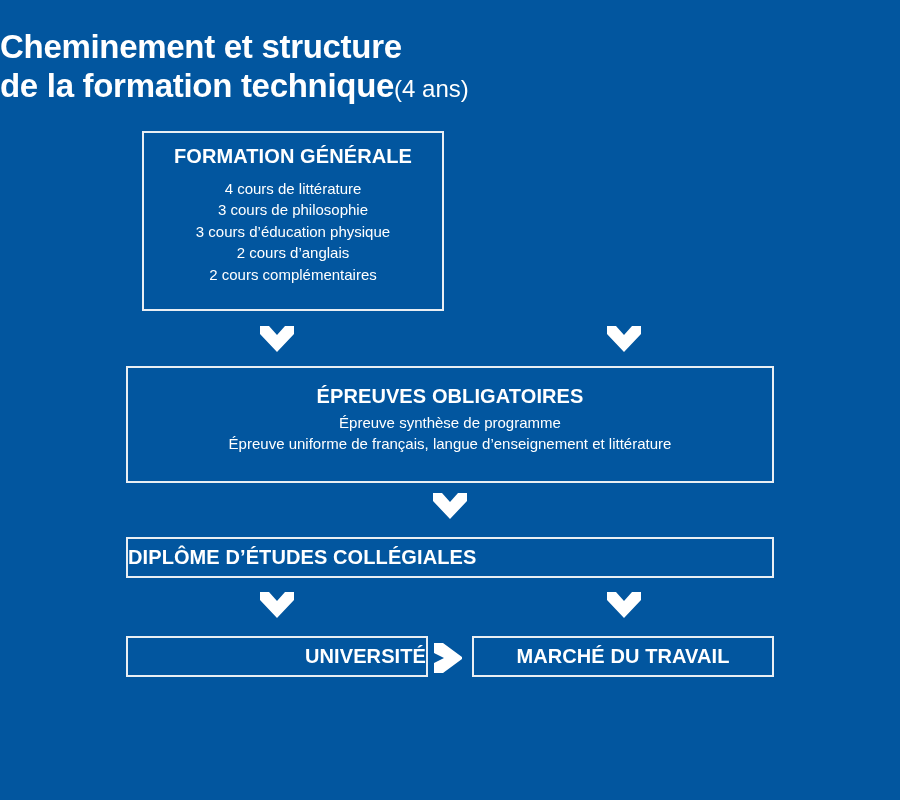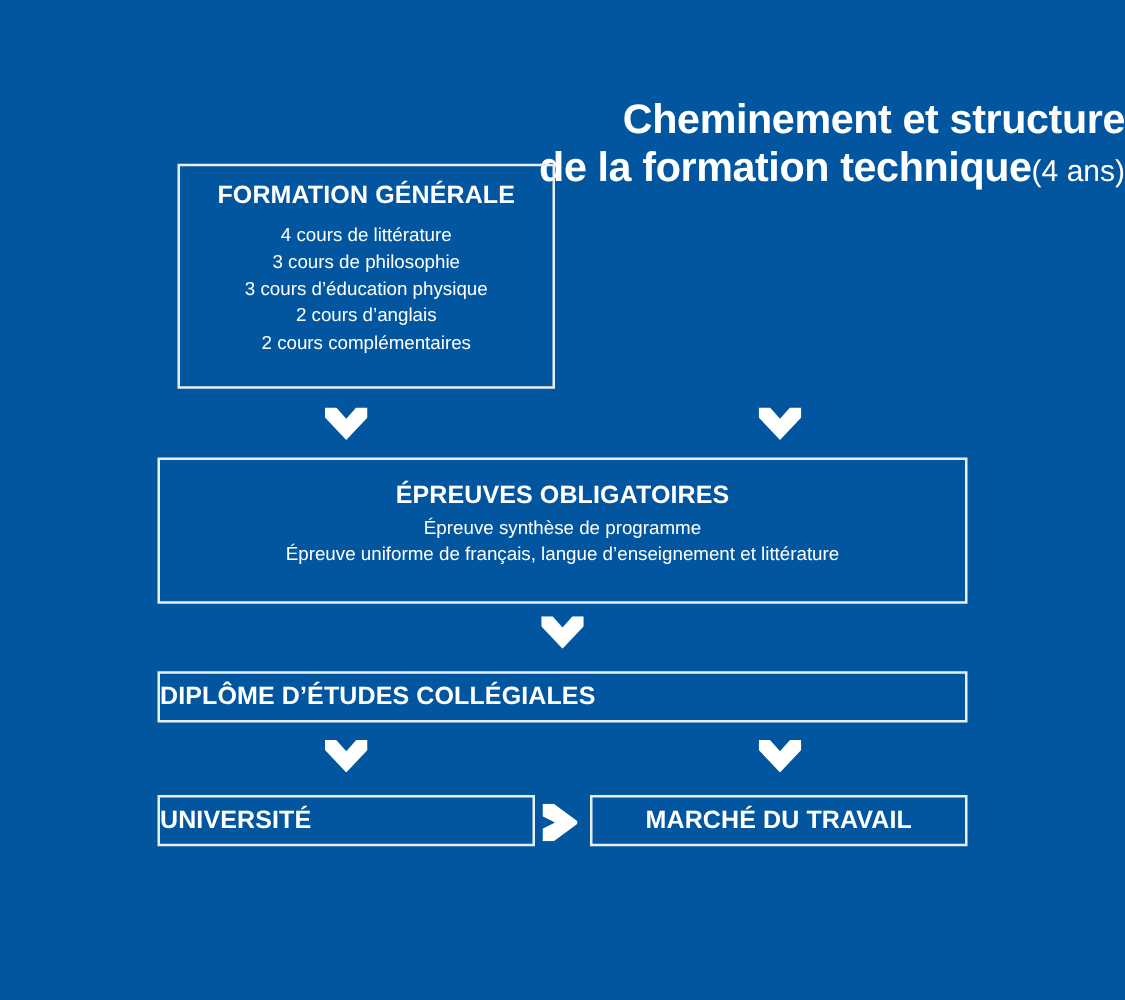--- a/index.html
+++ b/index.html
@@ -19,23 +19,22 @@
     width: 900px;
     height: 800px;
   }
 
   
   .title {
     position: absolute;
     left: 0;
     top: 28px;
     width: 900px;
-    text-align: right;
+    text-align: left;
     line-height: 1.17;
-    margin-top: 48px;
   }
   .title-line {
     font-size: 33px;
     font-weight: bold;
     letter-spacing: -0.3px;
     white-space: nowrap;
   }
   .title-suffix {
     font-size: 24px;
     font-weight: normal;
@@ -111,21 +110,21 @@
   }
 
   
   #box-universite {
     left: 126px;
     top: 636px;
     width: 302px;
     height: 41px;
     display: flex;
     align-items: center;
-    justify-content: flex-start;
+    justify-content: flex-end;
   }
 
   
   #box-marche {
     left: 472px;
     top: 636px;
     width: 302px;
     height: 41px;
     display: flex;
     align-items: center;

